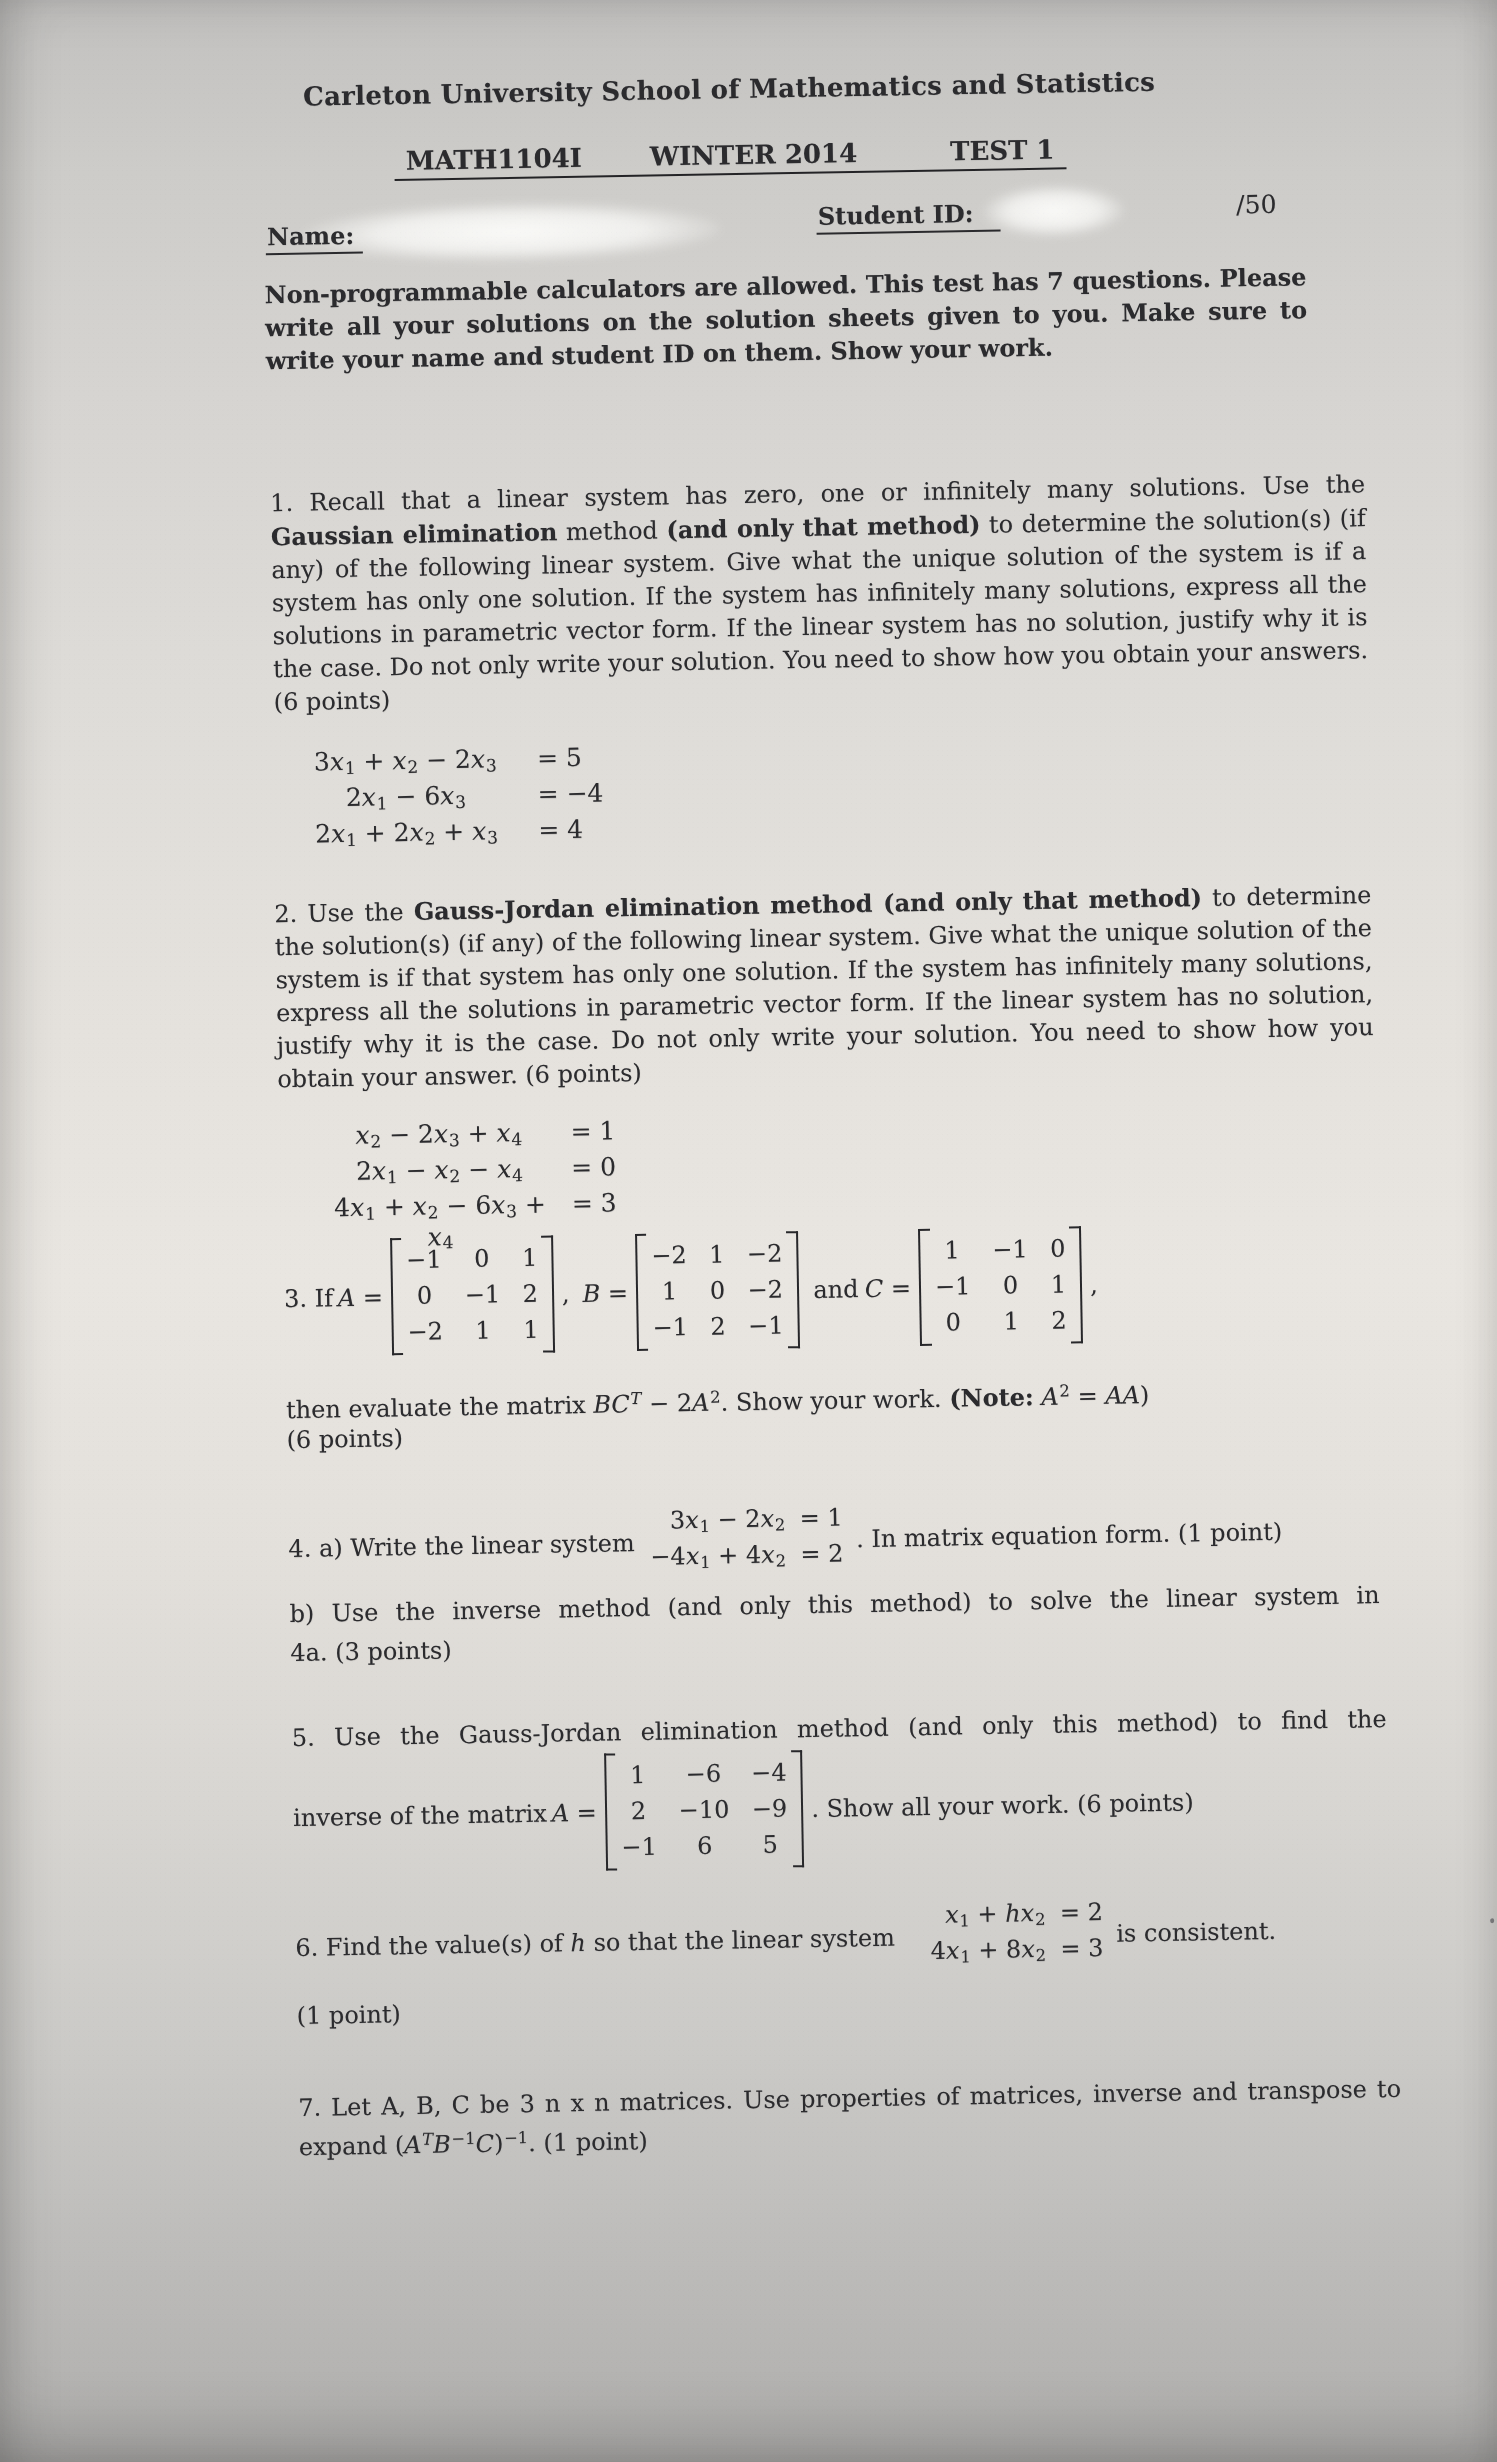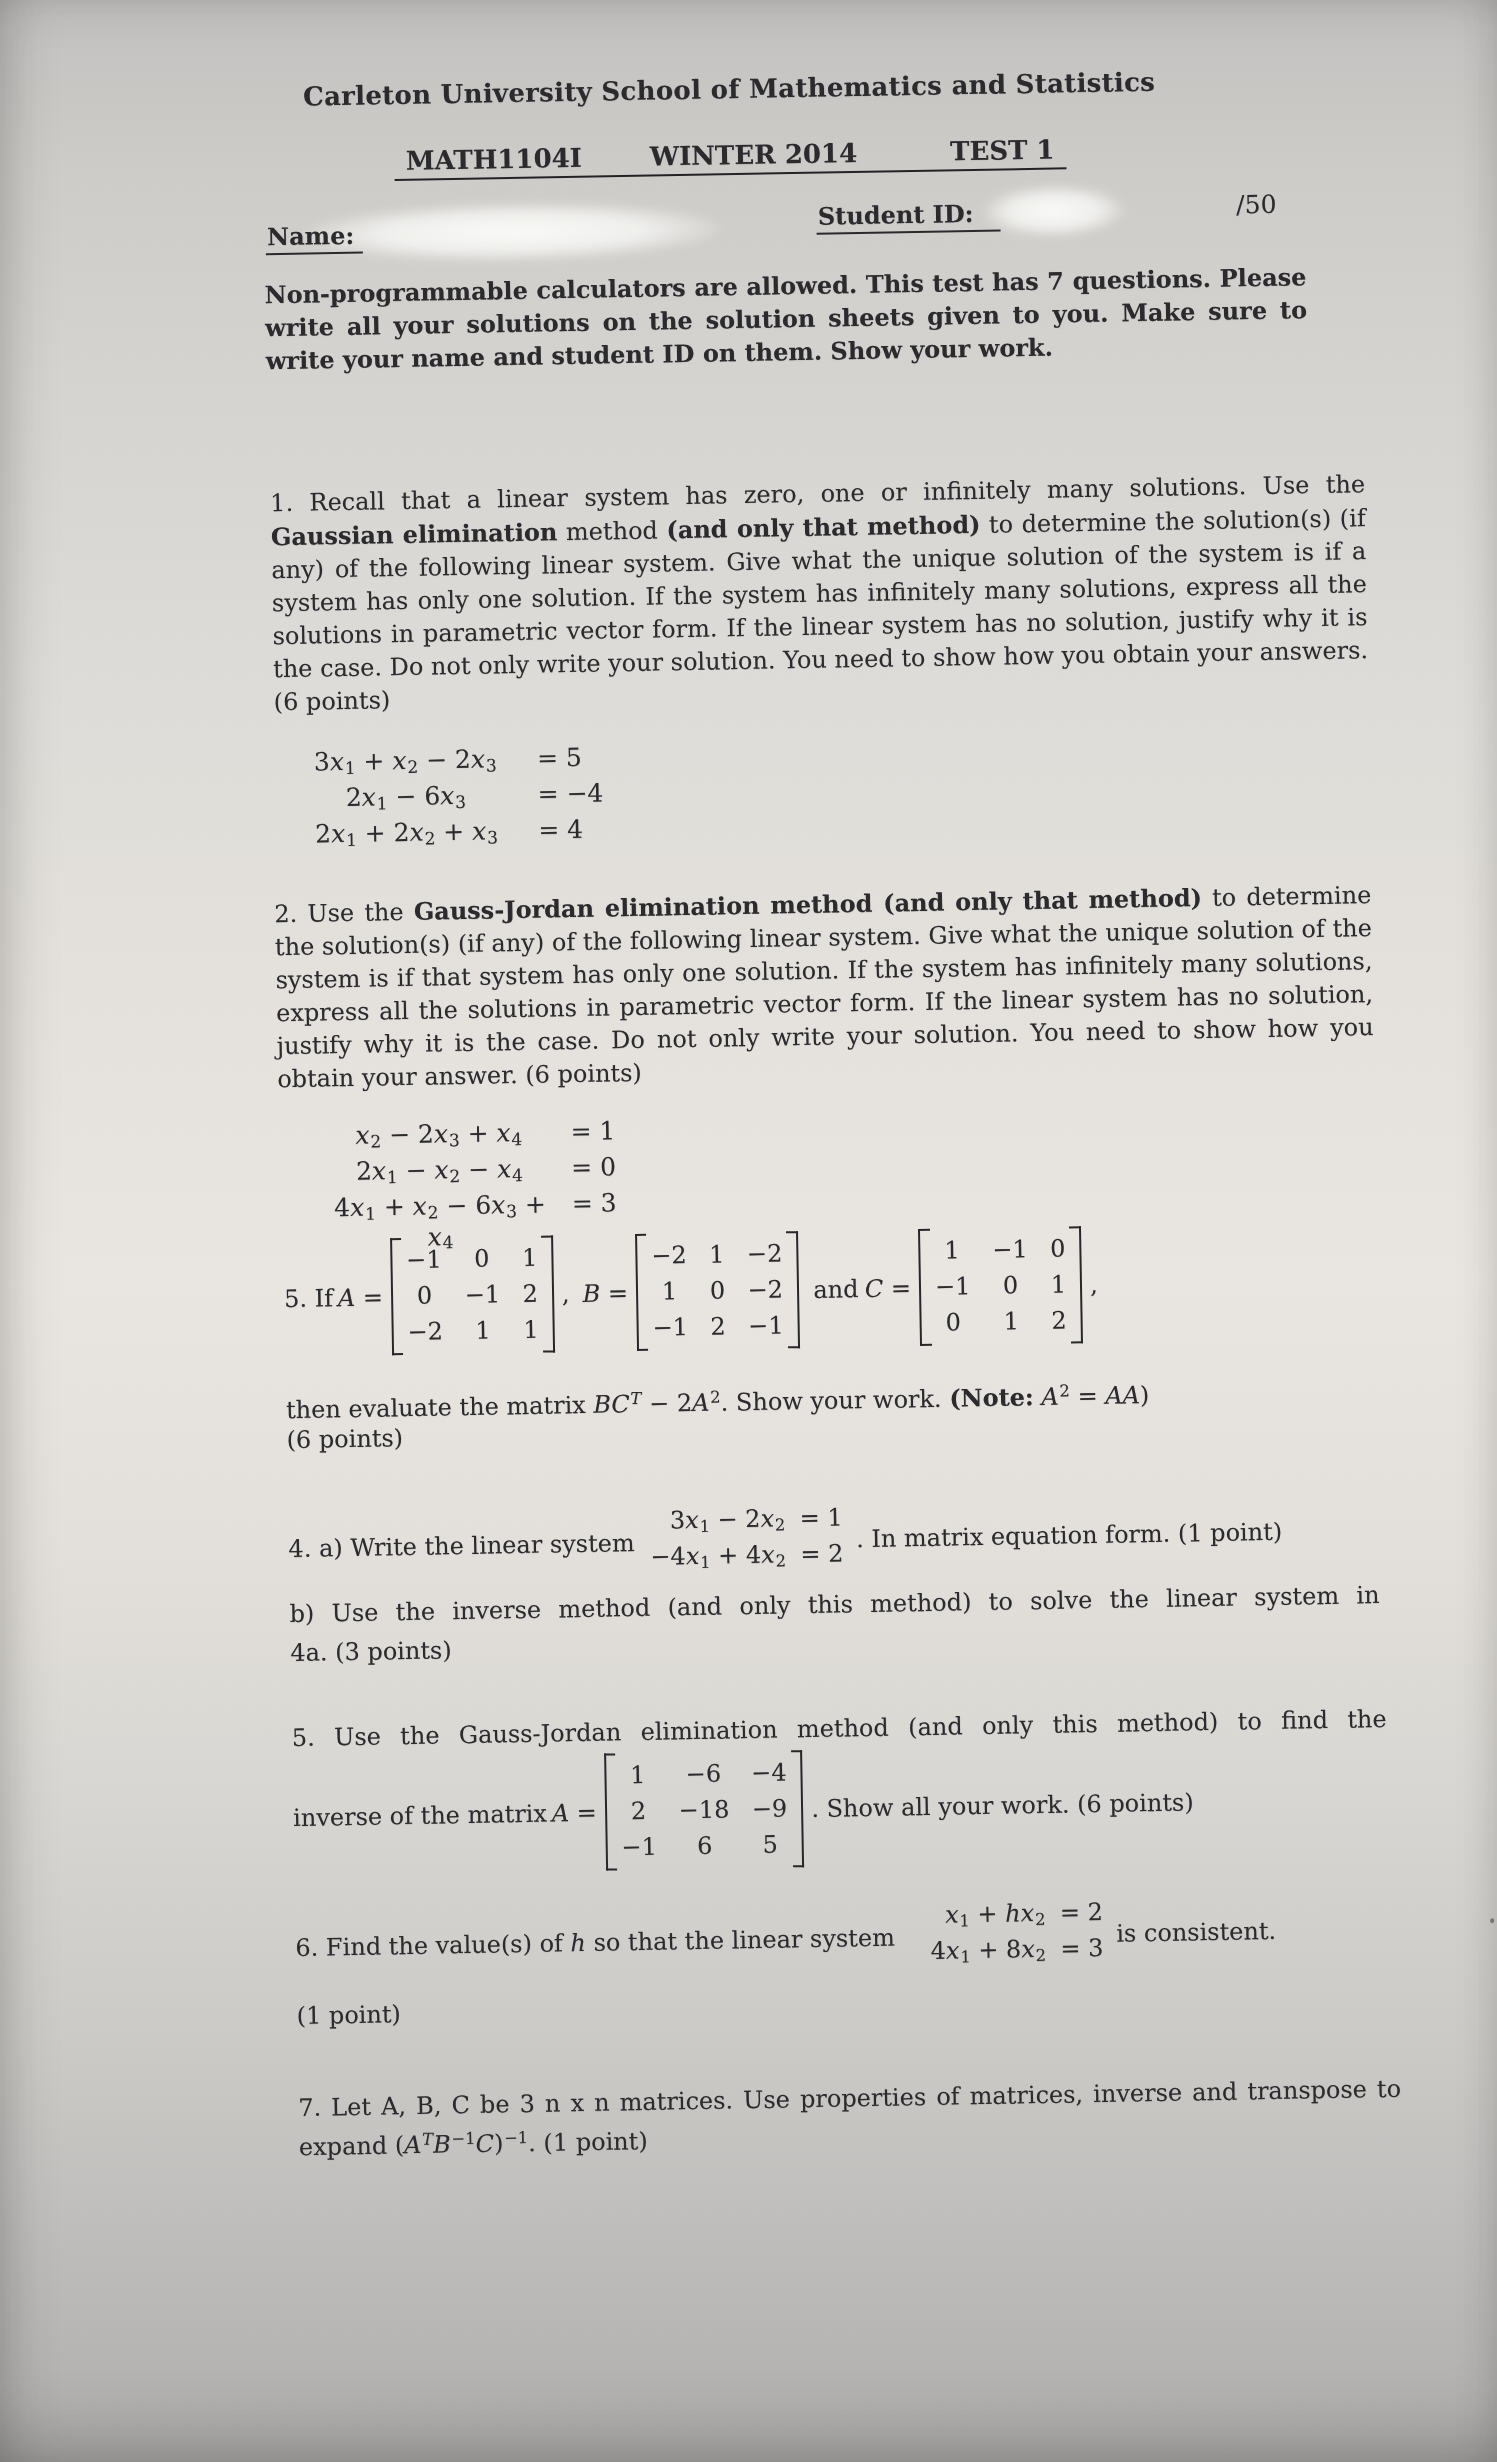--- a/index.html
+++ b/index.html
@@ -112,21 +112,21 @@
       <span class="lhs m">2<i>x</i><sub>1</sub> − <i>x</i><sub>2</sub> − <i>x</i><sub>4</sub></span>
       <span class="rhs m">= 0</span>
     </div>
     <div class="eqrow">
       <span class="lhs m">4<i>x</i><sub>1</sub> + <i>x</i><sub>2</sub> − 6<i>x</i><sub>3</sub> + <i>x</i><sub>4</sub></span>
       <span class="rhs m">= 3</span>
     </div>
   </div>
 
   <div class="abs flexrow" style="left:283px;top:1232px;">
-    <span>5. If </span>
+    <span>3. If </span>
     <span class="m" style="margin-left:4.8px;"><i>A</i> =</span>
     <span class="matrix">
         <span class="mgrid" style="grid-template-columns: repeat(3, auto);">
           <span class="mcell">−1</span>
           <span class="mcell">0</span>
           <span class="mcell">1</span>
           <span class="mcell">0</span>
           <span class="mcell">−1</span>
           <span class="mcell">2</span>
           <span class="mcell">−2</span>
@@ -189,21 +189,21 @@
   <div class="abs para stretch" style="left:283px;top:1714px;width:1095px;">5.  Use the Gauss-Jordan elimination method (and only this method) to find the</div>
   <div class="abs flexrow" style="left:283px;top:1751px;">
     <span>inverse of the matrix </span>
     <span class="m" style="margin-left:4.8px;"><i>A</i> =</span>
     <span class="matrix">
         <span class="mgrid" style="grid-template-columns: repeat(3, auto);">
           <span class="mcell">1</span>
           <span class="mcell">−6</span>
           <span class="mcell">−4</span>
           <span class="mcell">2</span>
-          <span class="mcell">−18</span>
+          <span class="mcell">−10</span>
           <span class="mcell">−9</span>
           <span class="mcell">−1</span>
           <span class="mcell">6</span>
           <span class="mcell">5</span>
         </span>
       </span>
     <span>. Show all your work. (6 points)</span>
   </div>
 
   <div class="abs flexrow" style="left:283px;top:1904px;">

